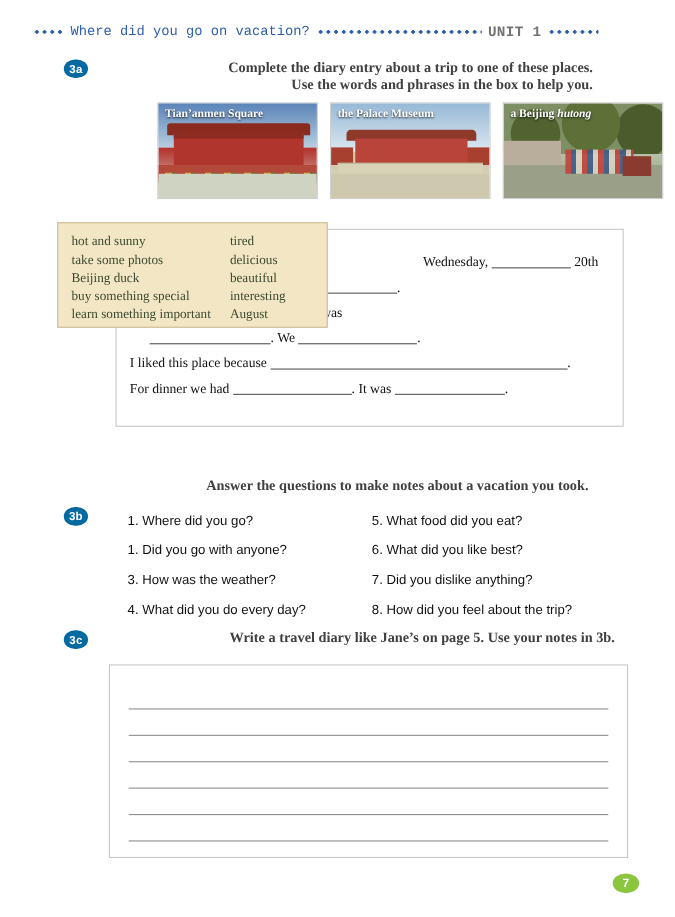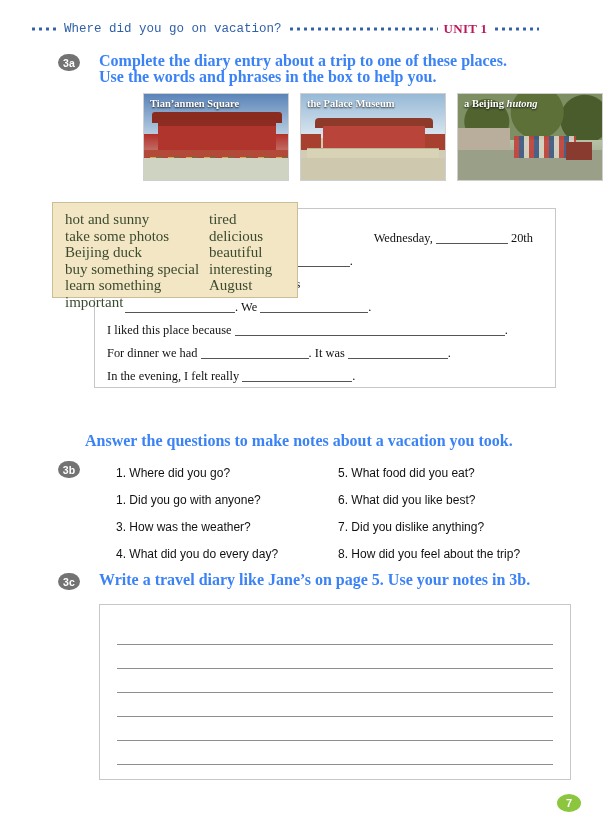--- a/index.html
+++ b/index.html
@@ -38,53 +38,54 @@
   .dotline.short { flex: 0 0 28px; }
   .dotline.mid { flex: 0 0 150px; }
   .dotline.tail { flex: 0 0 46px; }
   .header-title {
     color: #2f5fa8;
     font-size: 12.5px;
     white-space: nowrap;
     font-family: Liberation Mono, monospace;
   }
   .header-unit {
-    color: #be185d;
+    color: #737373;
     font-size: 13px;
     font-weight: bold;
     white-space: nowrap;
-    font-family: Liberation Serif, serif;
+    font-family: Liberation Mono, monospace;
     letter-spacing: 0.3px;
   }
 
   
   .marker {
     position: absolute;
     width: 22px;
     height: 17px;
     border-radius: 11px/9px;
-    background: #737373;
+    background: #0369a1;
     color: #ffffff;
     font-family: "Liberation Sans", sans-serif;
     font-size: 10.5px;
     font-weight: bold;
     display: flex;
     align-items: center;
     justify-content: center;
     letter-spacing: 0.2px;
   }
 
   
   .instr {
     position: absolute;
     font-family: "Liberation Serif", serif;
     font-weight: bold;
-    font-size: 16px;
+    font-size: 13px;
     line-height: 16px;
-    color: #3b82f6;
+    color: #404040;
+    text-align: right;
   }
 
   
   .photos {
     position: absolute;
     top: 93px;
     left: 99px;
     display: flex;
     gap: 11px;
     padding-left: 44px;
@@ -152,30 +153,30 @@
     box-sizing: border-box;
     padding: 8px 0 0 12px;
   }
   .wordbox .cols {
     display: flex;
   }
   .wordbox .col { display: flex; flex-direction: column; }
   .wordbox .col.a { width: 144px; }
   .word {
     font-family: "Liberation Serif", serif;
-    font-size: 15px;
+    font-size: 12px;
     line-height: 16.6px;
     color: #3b4a2f;
   }
 
   
   .diary {
     position: absolute;
     top: 208px;
-    left: 94px;
+    left: 105px;
     width: 462px;
     height: 180px;
     background: #ffffff;
     border: 1px solid #c7c7c7;
     box-sizing: border-box;
   }
   .diary-inner {
     position: absolute;
     top: 18px;
     left: 12px;
@@ -321,24 +322,20 @@
     </div>
     <div class="dl">
       <span>I liked this place because</span>
       <span class="blank" style="width:270px;"></span><span>.</span>
     </div>
     <div class="dl">
       <span>For dinner we had</span>
       <span class="blank" style="width:108px;"></span><span>. It was</span>
       <span class="blank" style="width:100px;"></span><span>.</span>
     </div>
-    <div class="dl">
-      <span>In the evening, I felt really</span>
-      <span class="blank" style="width:110px;"></span><span>.</span>
-    </div>
   </div>
 </div>
 
 <div class="wordbox">
   <div class="cols">
     <div class="col a">
       <span class="word">hot and sunny</span>
       <span class="word">take some photos</span>
       <span class="word">Beijing duck</span>
       <span class="word">buy something special</span>

